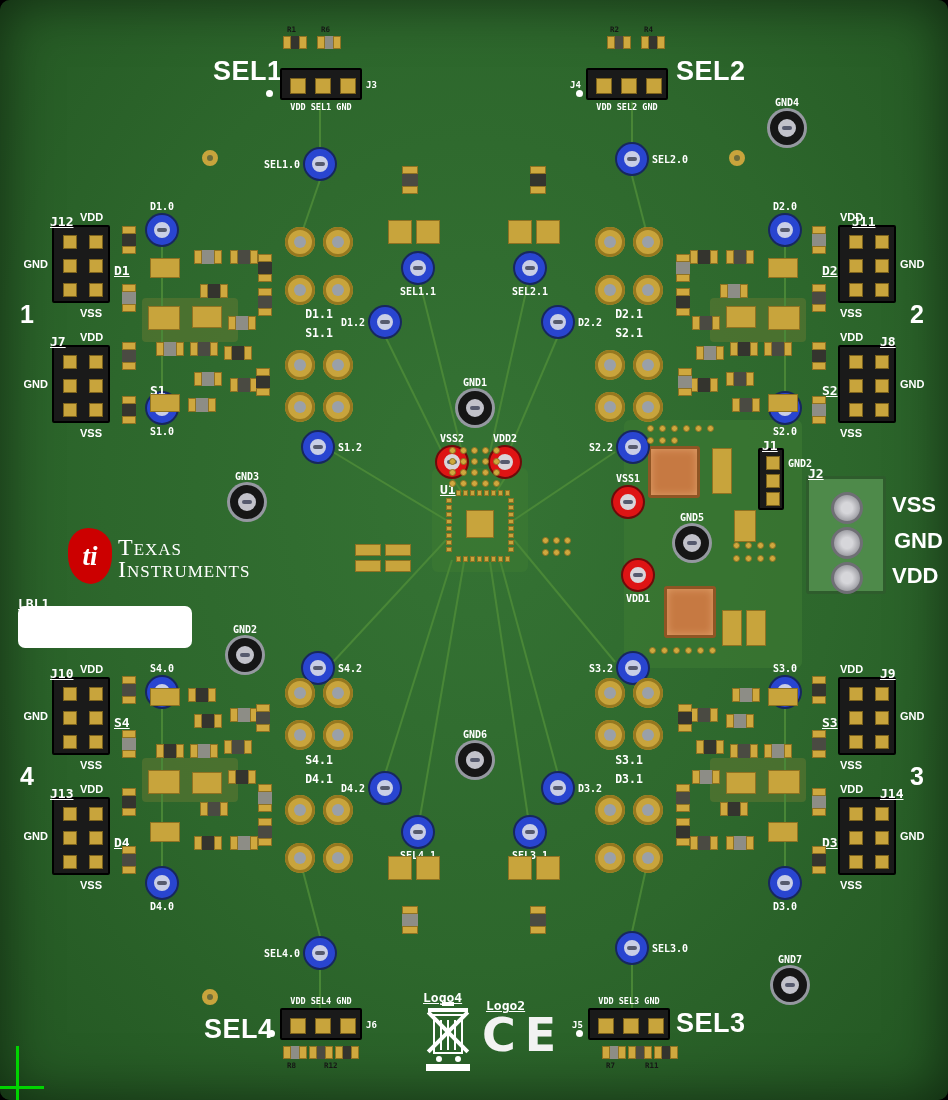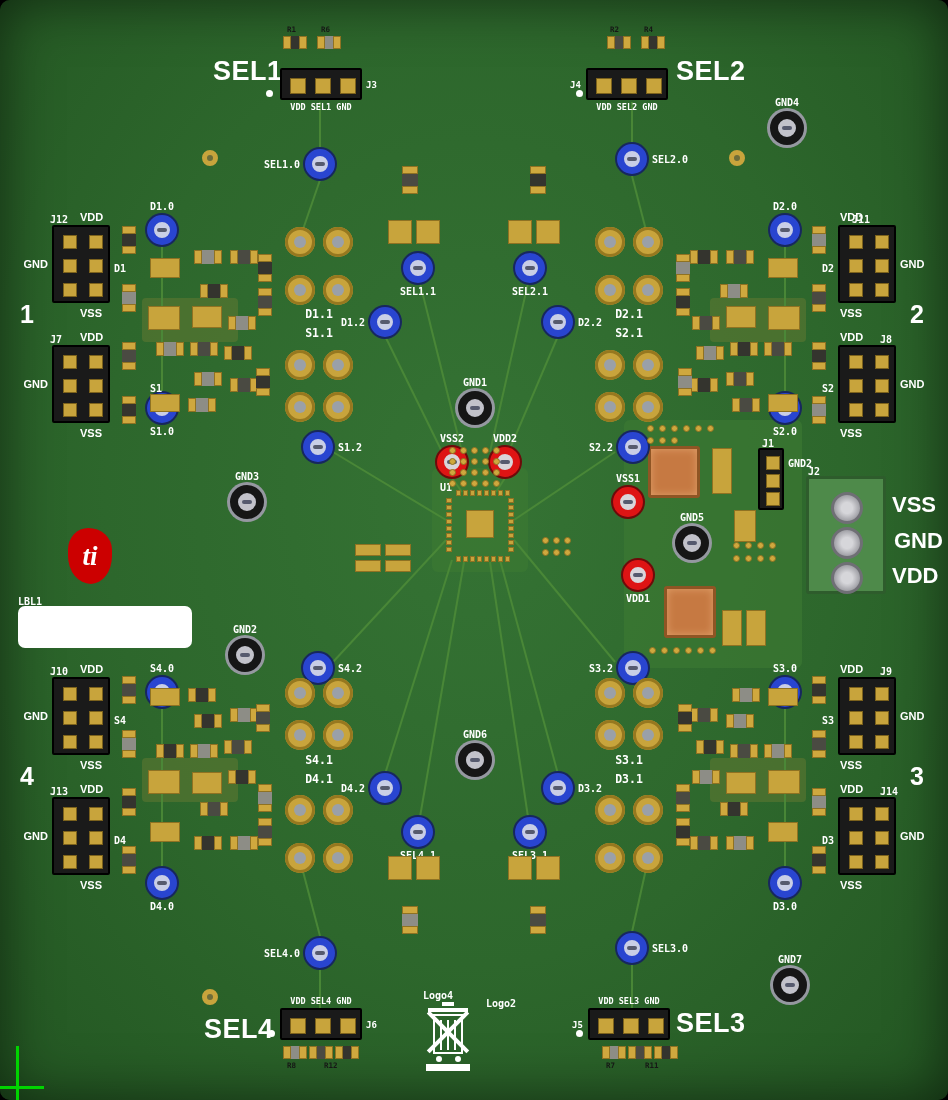--- a/index.html
+++ b/index.html
@@ -3,21 +3,21 @@
 <meta charset="utf-8">
 <style>
   html,body{margin:0;padding:0;background:#000;}
   #board{position:relative;width:948px;height:1100px;overflow:hidden;border-radius:10px;
     background:radial-gradient(ellipse at 50% 45%, #357334 0%, #2d672c 55%, #235622 100%);
     box-shadow:inset 0 0 55px rgba(0,0,0,.55);
     font-family:"Liberation Sans",sans-serif;}
   .warning{position:absolute;left:0;top:9px;width:100%;text-align:center;color:#6e1212;
     font:bold 13.5px "Liberation Sans",sans-serif;}
   .silk{position:absolute;color:#fff;font:bold 8px "DejaVu Sans Mono",monospace;white-space:nowrap;}
-  .tiny{font-size:10px;}
+  .tiny{font-size:13px;text-decoration:underline;}
   .rail{font-size:11px;font-family:"Liberation Sans",sans-serif;}
   .num{font-size:25px;font-family:"Liberation Sans",sans-serif;}
   .clab{font-size:11.5px;}
   .silkdark{position:absolute;color:#161616;font:bold 7.5px "DejaVu Sans Mono",monospace;white-space:nowrap;}
   .bigname{position:absolute;color:#fff;font:bold 27px "Liberation Sans",sans-serif;letter-spacing:.5px;}
   .pinrow{position:absolute;color:#fff;font:bold 8.5px "DejaVu Sans Mono",monospace;text-align:center;white-space:nowrap;}
   .header{position:absolute;background:#1a1a1a;border:2px solid #000;box-sizing:border-box;border-radius:2px;}
   .pin{position:absolute;background:#c8a43c;border:1px solid #7c621c;box-sizing:border-box;}
   .dot{position:absolute;width:7px;height:7px;border-radius:50%;background:#fff;}
   .tp{position:absolute;width:30px;height:30px;border-radius:50%;box-sizing:border-box;display:flex;align-items:center;justify-content:center;}
@@ -144,20 +144,24 @@
     <div class="pin" style="left:58px;top:8px;width:16px;height:16px;"></div>
   </div>
   <div class="silk" style="left:572px;top:1020px;font-size:9px;">J5</div>
   <div class="dot" style="left:576px;top:1030px;"></div>
   <div class="silkdark" style="left:606px;top:1061px;">R7</div>
   <div class="silkdark" style="left:645px;top:1061px;">R11</div>
 
   <div class="tibug">
       <span>ti</span>
     </div>
+  <div class="titext">
+    <div>Texas</div>
+    <div>Instruments</div>
+  </div>
   <div class="silk tiny" style="left:18px;top:596px;">LBL1</div>
   <div class="whitelabel"></div>
 
   <div class="ind" style="left:648px;top:446px;width:52px;height:52px;"></div>
   <div class="ind" style="left:664px;top:586px;width:52px;height:52px;"></div>
   <div class="gpad" style="left:712px;top:448px;width:20px;height:46px;"></div>
   <div class="gpad" style="left:734px;top:510px;width:22px;height:32px;"></div>
   <div class="gpad" style="left:722px;top:610px;width:20px;height:36px;"></div>
   <div class="gpad" style="left:746px;top:610px;width:20px;height:36px;"></div>
   <div class="header" style="left:758px;top:448px;width:26px;height:62px;">
@@ -194,20 +198,21 @@
       <div class="wline" style="left:19px;top:4px;width:2px;height:30px;"></div>
     </div>
     <div class="wwheel" style="left:436px;top:1056px;"></div>
     <div class="wwheel" style="left:455px;top:1056px;"></div>
     <div class="wline" style="left:420px;top:1030px;width:56px;height:4px;transform:rotate(45deg);"></div>
     <div class="wline" style="left:420px;top:1030px;width:56px;height:4px;transform:rotate(-45deg);"></div>
     <div class="wline" style="left:426px;top:1064px;width:44px;height:7px;"></div>
   </div>
 
   <div class="silk tiny" style="left:486px;top:998px;">Logo2</div>
+  <div class="ce" style="left:482px;top:1008px;">CE</div>
 
   <div class="cross" style="left:16px;top:1046px;width:3px;height:54px;"></div>
   <div class="cross" style="left:0px;top:1086px;width:44px;height:3px;"></div>
 
 <div class="tp blue" style="left: 305px; top: 149px;">
       <div class="slot"></div>
     </div>
     <div class="tplabel" style="left: 300px; top: 164px; transform: translate(-100%, -50%);">SEL1.0</div>
     <div class="tp blue" style="left: 617px; top: 144px;">
       <div class="slot"></div>

